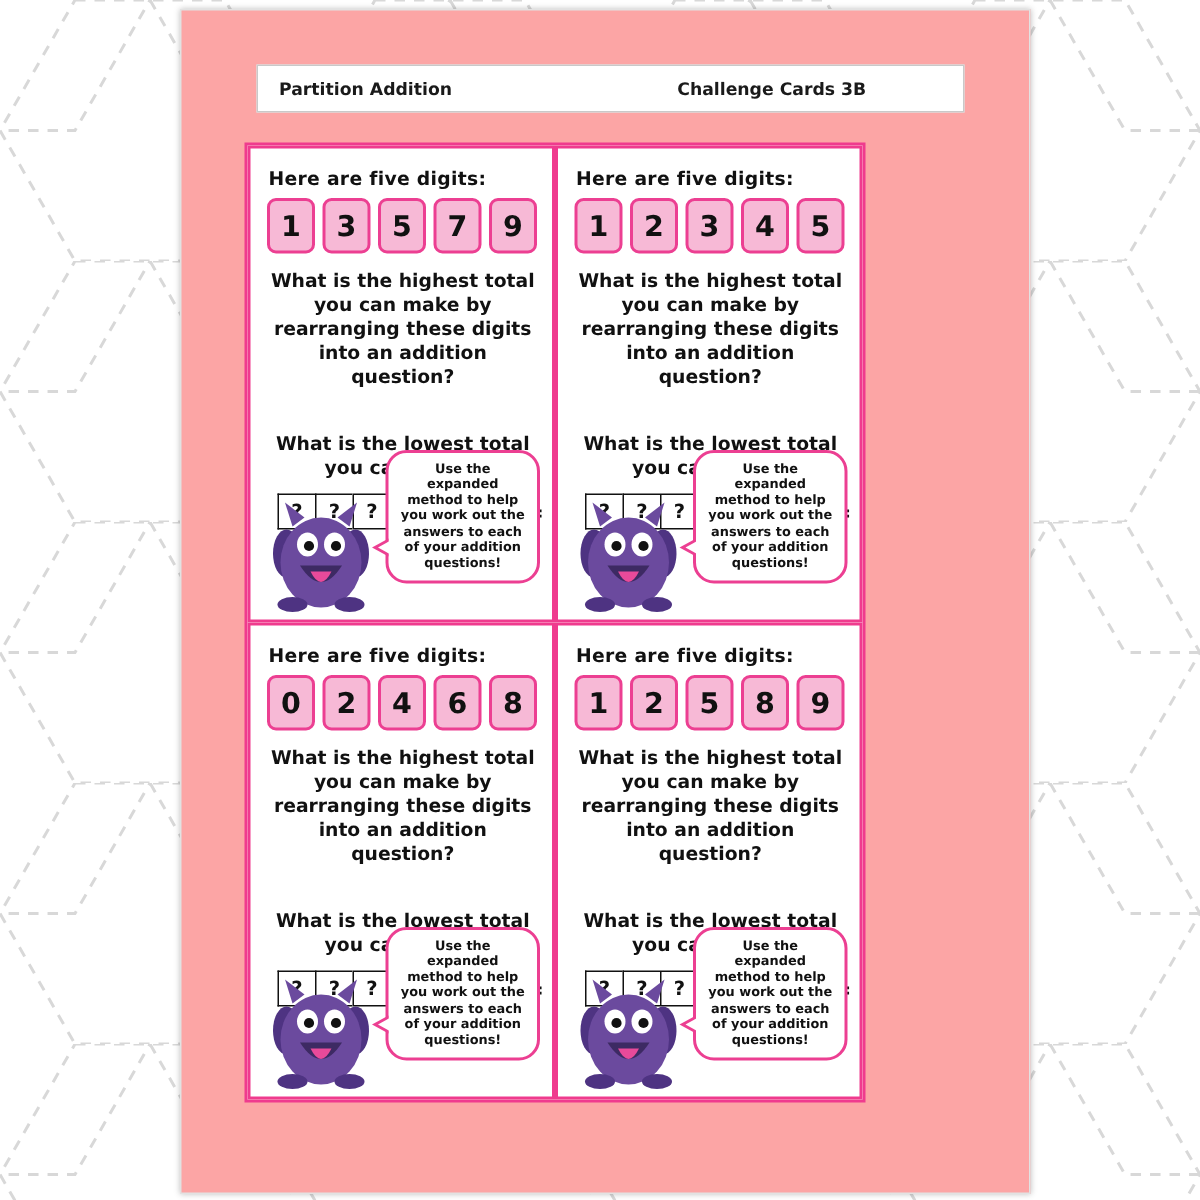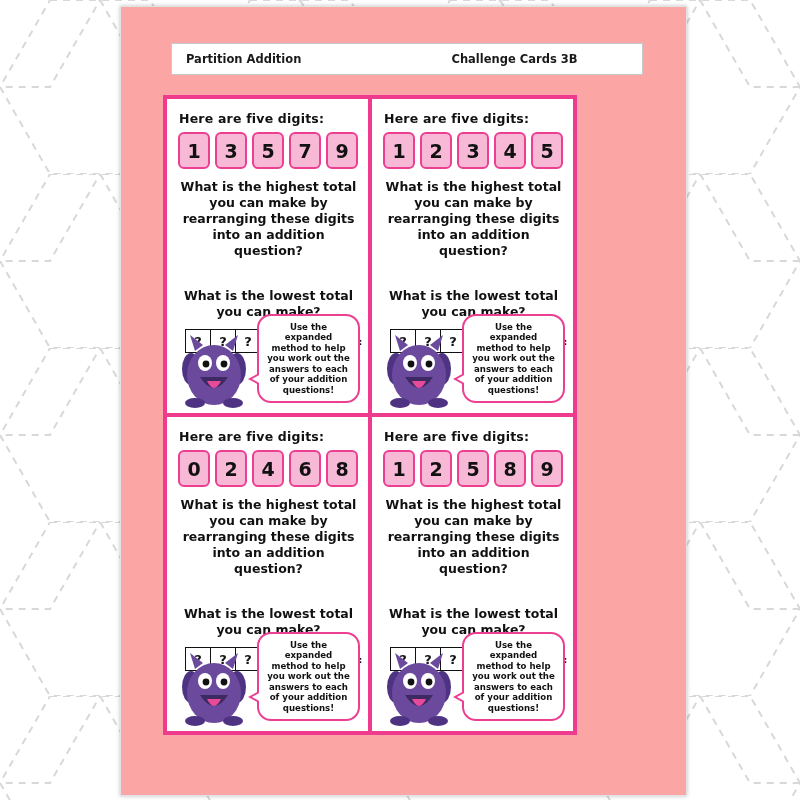--- a/index.html
+++ b/index.html
@@ -102,21 +102,21 @@
   }
   
   .bottom{
     position:absolute;left:10px;right:8px;bottom:4px;
     height:86px;
     display:flex;align-items:flex-end;
   }
   .monster{width:74px;height:84px;position:relative;flex:none;}
   .speech{
     position:relative;
-    margin-left:6px;margin-bottom:6px;
+    margin-left:6px;margin-bottom:20px;
     background:#ffffff;
     border:2px solid #ec3f92;
     border-radius:14px;
     padding:6px 8px;
     width:128px;
     font-size:8.6px;font-weight:bold;color:#111;
     text-align:center;line-height:1.22;
   }
   .speech:after{
     content:"";position:absolute;left:-11px;bottom:16px;

